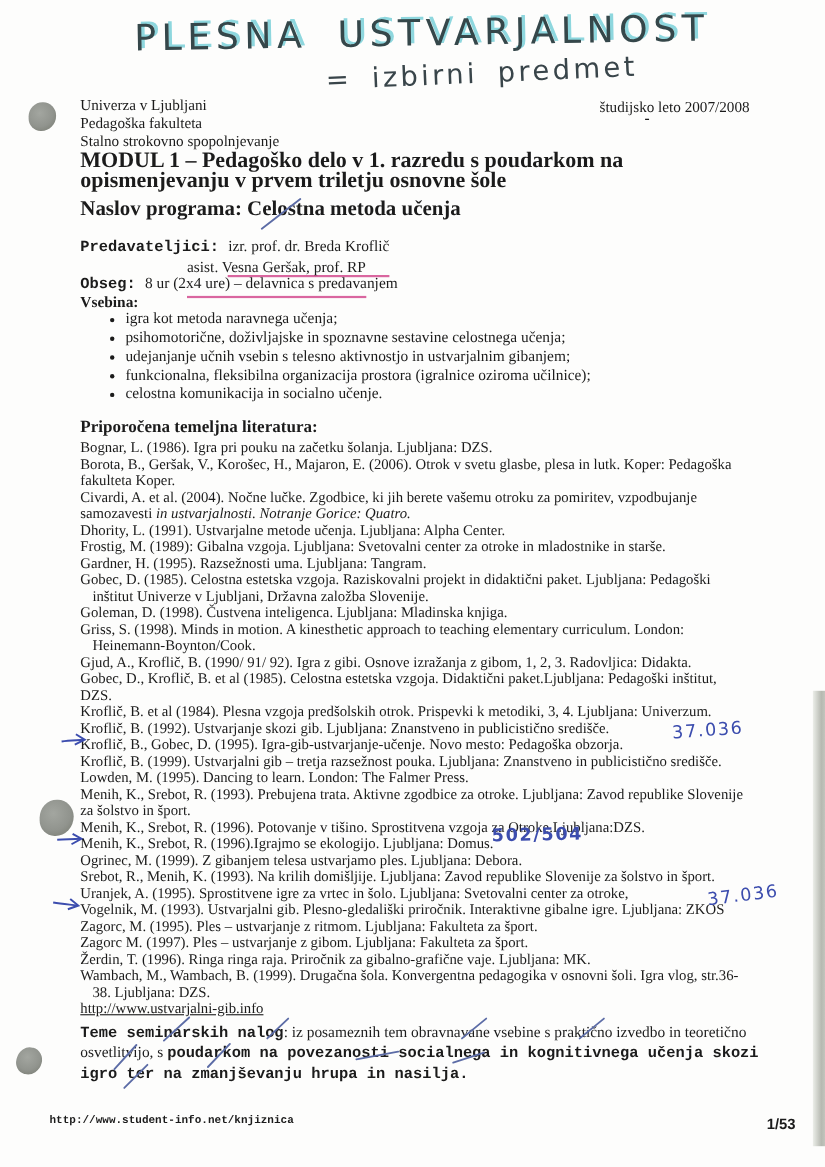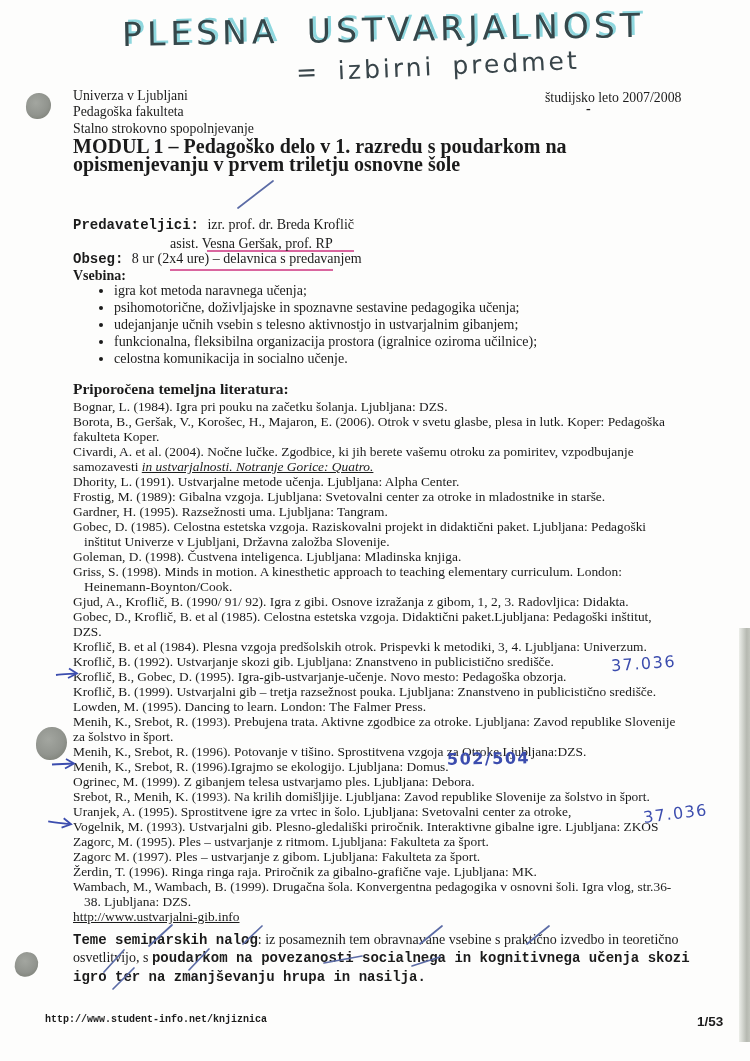--- a/index.html
+++ b/index.html
@@ -10,21 +10,21 @@
     --ink:#1b1b1b;
   }
   html,body{margin:0;padding:0;background:#fdfdfc;}
   .page{
     position:relative;width:750px;height:1061px;margin:0 auto;
     background:#fdfdfc;overflow:hidden;
     font-family:"Liberation Serif", serif;color:var(--ink);border-radius:11px;
   }
   .abs{position:absolute;}
   .b{font-weight:bold;font-family:Liberation Mono, monospace;}
-  .i{font-style:italic;text-decoration:underline;}
+  .i{font-style:italic;}
 
   
   .hole{
     background:radial-gradient(circle at 40% 38%, #a3a6a0 0%, #91948e 55%, #84877f 75%, rgba(150,153,147,0) 100%);
     border-radius:52% 48% 55% 45%;
   }
   .scan-edge{
     right:0;top:628px;width:11px;height:414px;
     background:linear-gradient(to right,#eceee9,#b6b9b1 70%,#c2c5bd);
   }
@@ -105,41 +105,44 @@
 
   <div class="abs inst" id="inst">
       <div>Univerza v Ljubljani</div>
       <div>Pedagoška fakulteta</div>
       <div>Stalno strokovno spopolnjevanje</div>
     </div>
   <div class="abs study-year">študijsko leto 2007/2008</div>
   <div class="abs year-dash">-</div>
   <div class="abs module">MODUL 1 – Pedagoško delo v 1. razredu s poudarkom na opismenjevanju v prvem triletju osnovne šole</div>
 
+  <div class="abs prog-title">
+    <span>Naslov programa: </span><span>Celostna metoda učenja</span>
+  </div>
 
   <div class="abs lect">
     <div><span class="b">Predavateljici: </span><span class="pink-u">izr. prof. dr. Breda Kroflič</span></div>
     <div class="lect-2"><span class="pink-u">asist. Vesna Geršak, prof. RP</span></div>
   </div>
 
   <div class="abs obseg">
     <span class="b">Obseg: </span><span>8 ur (2x4 ure) – delavnica s predavanjem</span>
   </div>
   <div class="abs vseb">Vsebina:</div>
   <ul class="abs content-list" id="content-list">
       <li>igra kot metoda naravnega učenja;</li>
-      <li>psihomotorične, doživljajske in spoznavne sestavine pedagogika učenja;</li>
+      <li>psihomotorične, doživljajske in spoznavne sestavine celostnega učenja;</li>
       <li>udejanjanje učnih vsebin s telesno aktivnostjo in ustvarjalnim gibanjem;</li>
       <li>funkcionalna, fleksibilna organizacija prostora (igralnice oziroma učilnice);</li>
       <li>celostna komunikacija in socialno učenje.</li>
     </ul>
 
   <div class="abs lit-head">Priporočena temeljna literatura:</div>
   <div class="abs lit-list" id="lit-list">
-      <div class="lit-line"><span>Bognar, L. (1984). Igra pri pouku na začetku šolanja. Ljubljana: DZS.</span></div>
+      <div class="lit-line"><span>Bognar, L. (1986). Igra pri pouku na začetku šolanja. Ljubljana: DZS.</span></div>
       <div class="lit-line"><span>Borota, B., Geršak, V., Korošec, H., Majaron, E. (2006). Otrok v svetu glasbe, plesa in lutk. Koper: Pedagoška</span></div>
       <div class="lit-line"><span>fakulteta Koper.</span></div>
       <div class="lit-line"><span>Civardi, A. et al. (2004). Nočne lučke. Zgodbice, ki jih berete vašemu otroku za pomiritev, vzpodbujanje</span></div>
       <div class="lit-line"><span>samozavesti </span><span class="i">in ustvarjalnosti. Notranje Gorice: Quatro.</span></div>
       <div class="lit-line"><span>Dhority, L. (1991). Ustvarjalne metode učenja. Ljubljana: Alpha Center.</span></div>
       <div class="lit-line"><span>Frostig, M. (1989): Gibalna vzgoja. Ljubljana: Svetovalni center za otroke in mladostnike in starše.</span></div>
       <div class="lit-line"><span>Gardner, H. (1995). Razsežnosti uma. Ljubljana: Tangram.</span></div>
       <div class="lit-line"><span>Gobec, D. (1985). Celostna estetska vzgoja. Raziskovalni projekt in didaktični paket. Ljubljana: Pedagoški</span></div>
       <div class="lit-line ind"><span>inštitut Univerze v Ljubljani, Državna založba Slovenije.</span></div>
       <div class="lit-line"><span>Goleman, D. (1998). Čustvena inteligenca. Ljubljana: Mladinska knjiga.</span></div>

